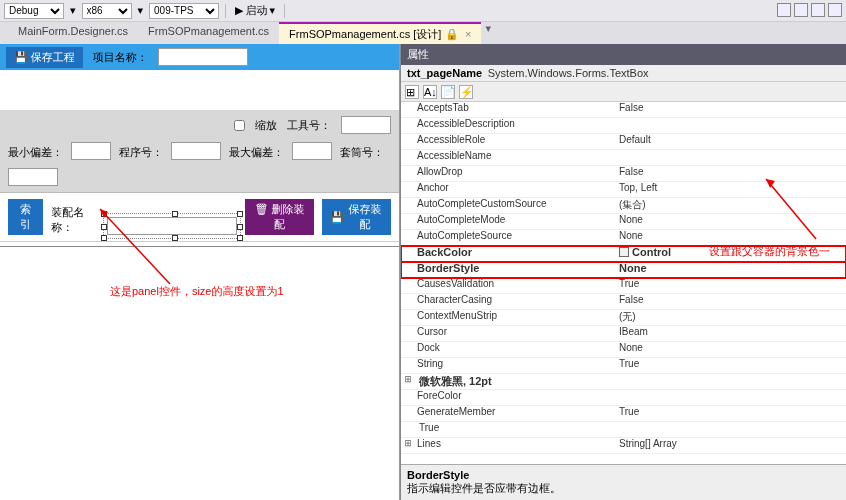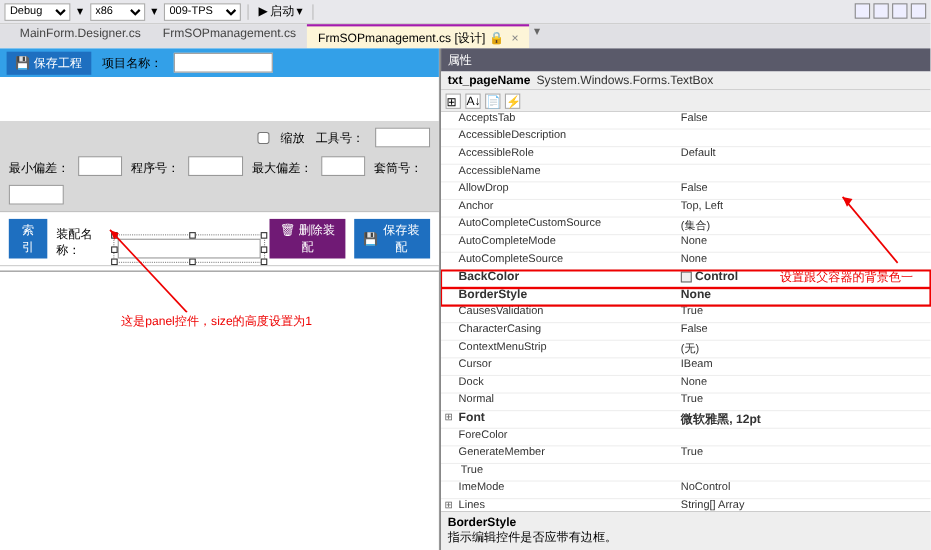--- a/index.html
+++ b/index.html
@@ -216,47 +216,41 @@
           <span class="pname">Cursor</span>
           <span class="pval">IBeam</span>
         </div>
         <div class="prow">
           <span class="exp"></span>
           <span class="pname">Dock</span>
           <span class="pval">None</span>
         </div>
         <div class="prow">
           <span class="exp"></span>
-          <span class="pname">Normal</span>
+          <span class="pname">String</span>
           <span class="pval">True</span>
         </div>
         <div class="prow">
           <span class="exp">⊞</span>
-          <span class="pname"><b>Font</b></span>
           <span class="pval">
             <b>微软雅黑, 12pt</b>
           </span>
         </div>
         <div class="prow">
           <span class="exp"></span>
           <span class="pname">ForeColor</span>
         </div>
         <div class="prow">
           <span class="exp"></span>
           <span class="pname">GenerateMember</span>
           <span class="pval">True</span>
         </div>
         <div class="prow">
           <span class="exp"></span>
           <span class="pval">True</span>
-        </div>
-        <div class="prow">
-          <span class="exp"></span>
-          <span class="pname">ImeMode</span>
-          <span class="pval">NoControl</span>
         </div>
         <div class="prow">
           <span class="exp">⊞</span>
           <span class="pname">Lines</span>
           <span class="pval">String[] Array</span>
         </div>
       </div>
     <div class="prop-desc">
       <b>BorderStyle</b>
       <span>指示编辑控件是否应带有边框。</span>

